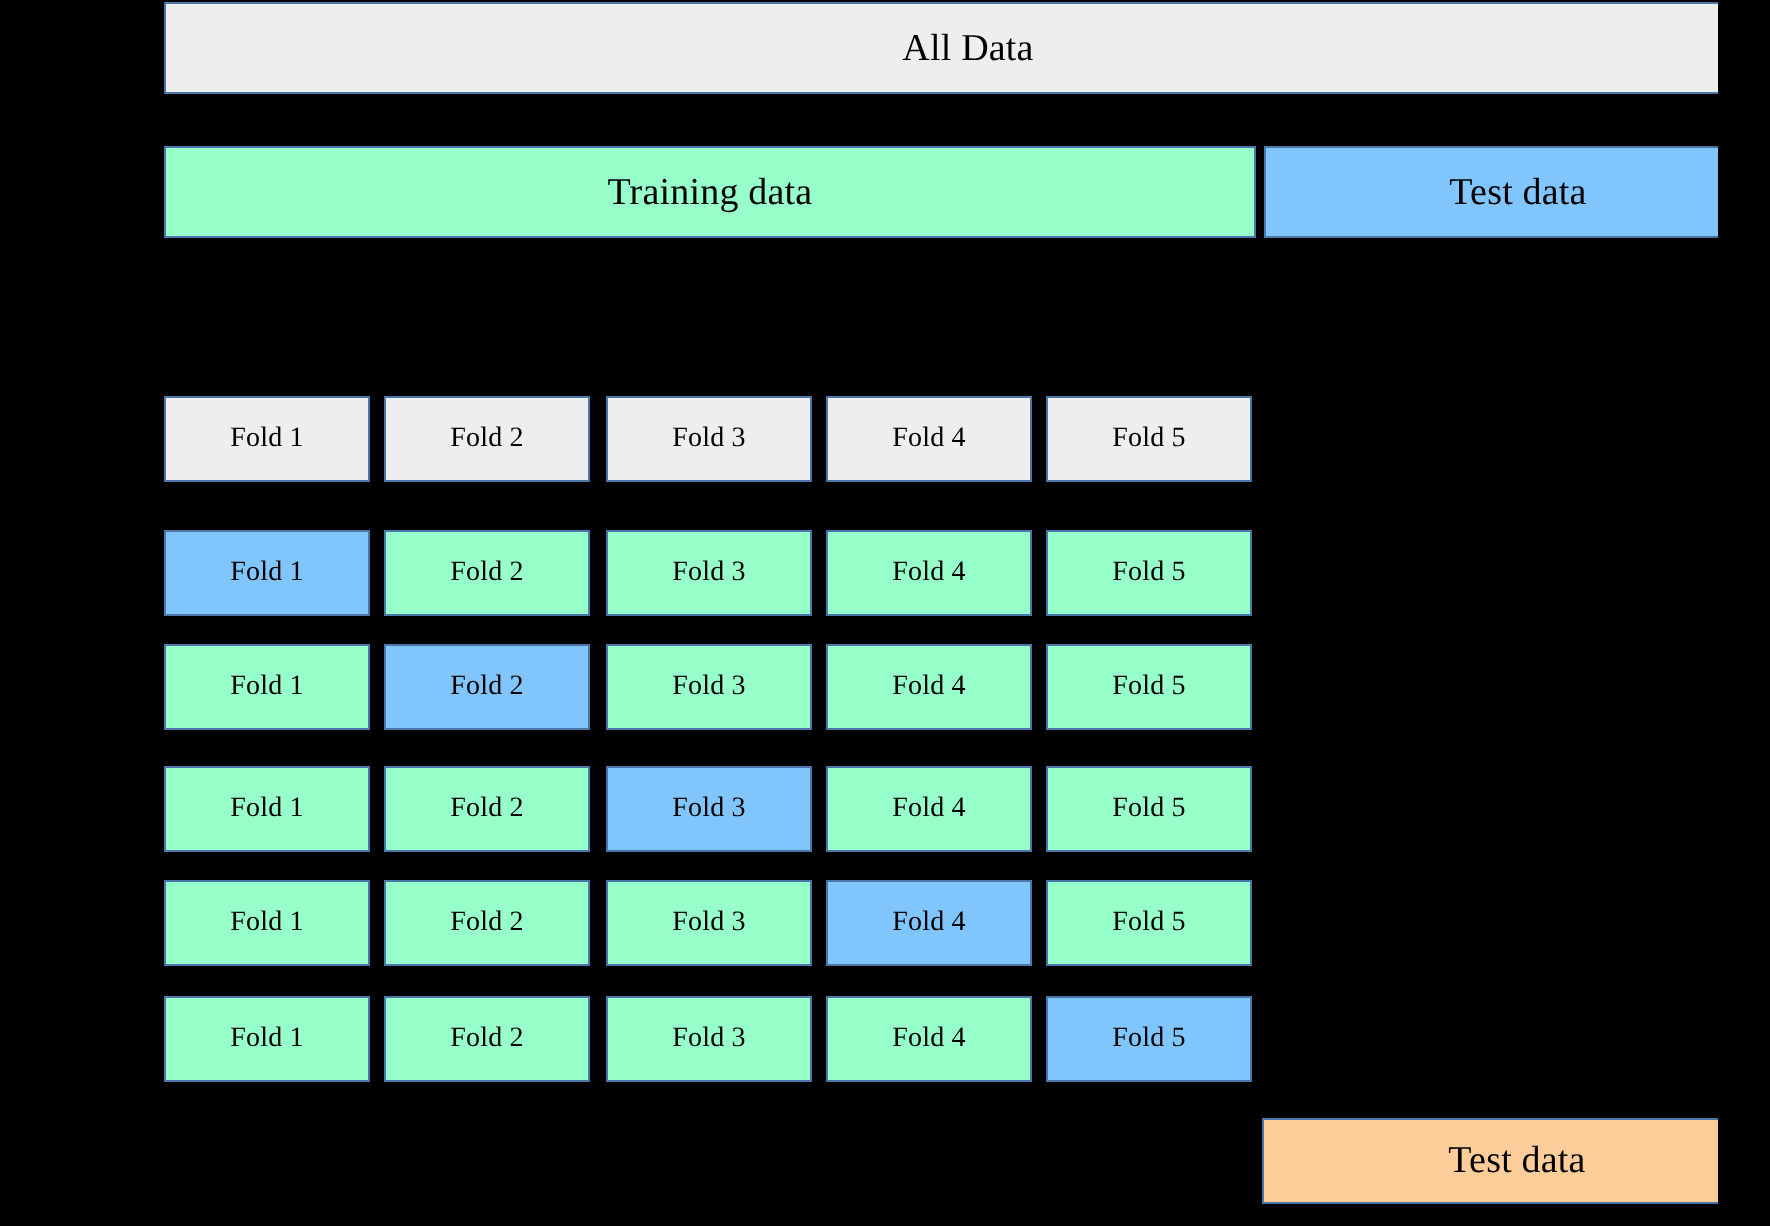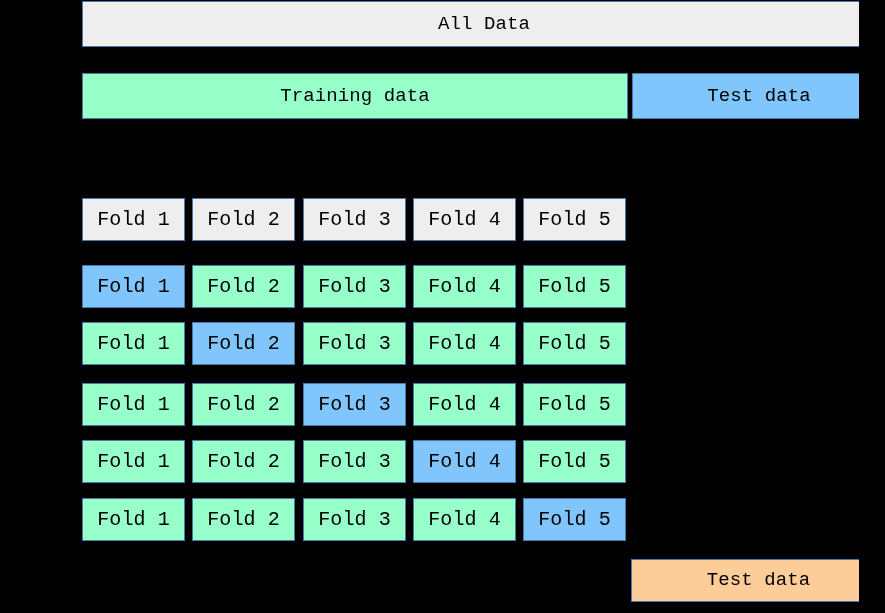--- a/index.html
+++ b/index.html
@@ -6,21 +6,21 @@
     margin: 0;
     padding: 0;
     background: #000000;
   }
   #canvas {
     position: relative;
     width: 859px;
     height: 613px;
     background: #000000;
     overflow: hidden;
-    font-family: Liberation Mono, monospace;
+    font-family: Liberation Serif, serif;
   }
   .box {
     position: absolute;
     box-sizing: border-box;
     border: 1px solid #4a76a8;
     display: flex;
     align-items: center;
     justify-content: center;
     color: #000000;
     font-size: 19px;
@@ -53,21 +53,21 @@
   .test-data-bottom {
     left: 631px;
     top: 559px;
     width: 255px;
     height: 43px;
     background: #fccd98;
   }
   .fold {
     height: 43px;
     width: 103px;
-    font-size: 20px;
+    font-size: 14px;
   }
   .fold.grey  { background: #eeeeee; }
   .fold.green { background: #97ffc9; }
   .fold.blue  { background: #80c5fc; }
 </style>
 </head>
 <body>
 
 <div id="canvas">
 

